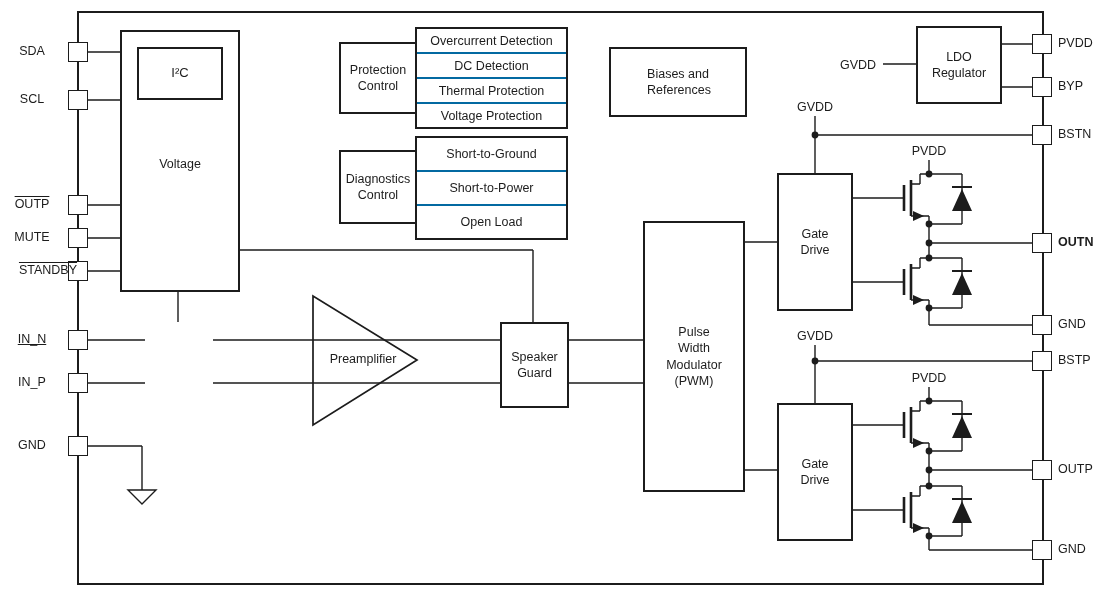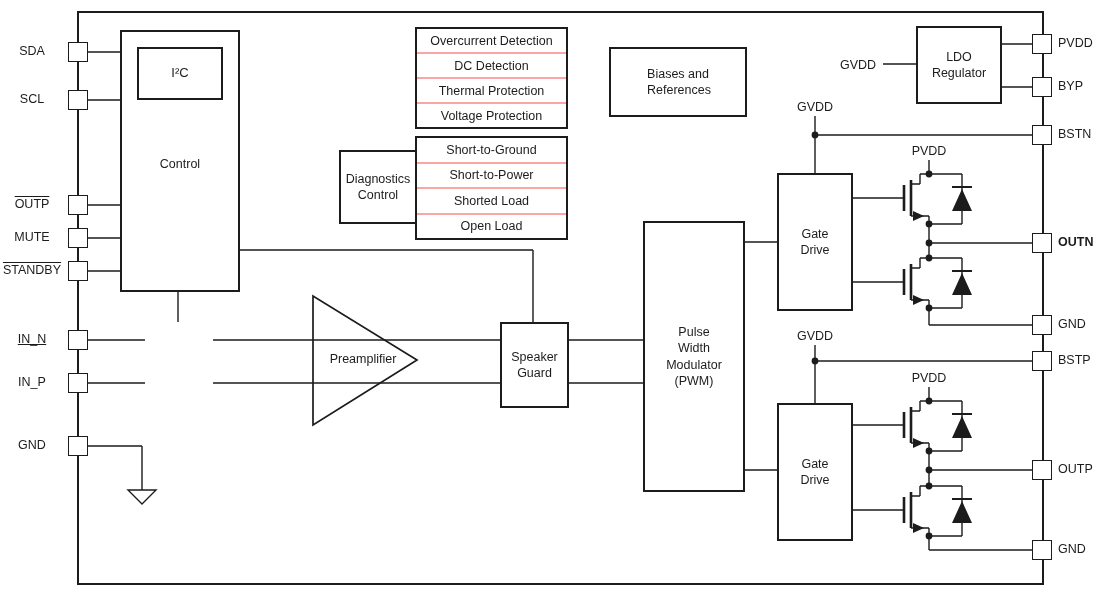--- a/index.html
+++ b/index.html
@@ -12,21 +12,21 @@
     border:2.5px solid #1c1c1c;box-sizing:border-box;z-index:0;background:#fff;}
   .blk{position:absolute;z-index:2;background:#fff;border:2px solid #1c1c1c;
     display:flex;align-items:center;justify-content:center;text-align:center;
     font-size:12.5px;line-height:1.3;box-sizing:border-box;}
   .blk.thick{border-width:2.5px;}
   .lbl{display:inline-block;}
   .stack{position:absolute;z-index:2;background:#fff;border:2px solid #1c1c1c;
     display:flex;flex-direction:column;box-sizing:border-box;}
   .stack .row{flex:1;display:flex;align-items:center;justify-content:center;
     font-size:12.5px;}
-  .stack .row + .row{border-top:2px solid #fca5a5;}
+  .stack .row + .row{border-top:2px solid #0369a1;}
   .pin{position:absolute;z-index:3;width:20px;height:20px;
     border:1.7px solid #1c1c1c;background:#fff;box-sizing:border-box;}
   .plabel{position:absolute;z-index:3;font-size:12.5px;white-space:nowrap;}
   .plabel.l{left:0;width:64px;text-align:center;}
   .plabel.r{left:1058px;text-align:left;}
   .net{position:absolute;z-index:2;font-size:12.5px;white-space:nowrap;
     transform:translateX(-50%);background:#fff;padding:0 2px;}
   .free{position:absolute;z-index:2;font-size:12.5px;text-align:center;}
   .ovl{text-decoration:overline;}
 </style>
@@ -95,43 +95,45 @@
       <circle cx="929" cy="308" r="3.4"></circle>
       <circle cx="929" cy="401" r="3.4"></circle>
         <circle cx="929" cy="451" r="3.4"></circle>
       <circle cx="929" cy="470" r="3.4"></circle>
         <circle cx="929" cy="486" r="3.4"></circle>
       <circle cx="929" cy="536" r="3.4"></circle>
     </g>
   </svg>
 
   <div class="blk thick" style="left:120px;top:30px;width:120px;height:262px;align-items:flex-start;">
-    <span class="lbl" style="margin-top:124px;">Control</span>
+    <span class="lbl" style="margin-top:124px;">Voltage</span>
   </div>
 
   <div class="blk" style="left:137px;top:47px;width:86px;height:53px;font-size:13px;">
     <span class="lbl">I²C</span>
   </div>
 
+  <div class="blk" style="left:339px;top:42px;width:78px;height:72px;">
+    <span class="lbl" style="max-width:66px;">Protection Control</span>
+  </div>
 
   <div class="stack" style="left:415px;top:27px;width:153px;height:102px;text-align:center;">
     <div class="row">Overcurrent Detection</div>
     <div class="row">DC Detection</div>
     <div class="row">Thermal Protection</div>
     <div class="row">Voltage Protection</div>
   </div>
 
   <div class="blk" style="left:339px;top:150px;width:78px;height:74px;">
     <span class="lbl" style="max-width:74px;">Diagnostics Control</span>
   </div>
 
   <div class="stack" style="left:415px;top:136px;width:153px;height:104px;">
     <div class="row">Short-to-Ground</div>
     <div class="row">Short-to-Power</div>
-    <div class="row">Shorted Load</div>
     <div class="row">Open Load</div>
   </div>
 
   <div class="blk" style="left:609px;top:47px;width:138px;height:70px;">
     <span class="lbl" style="max-width:62px;">Biases and References</span>
   </div>
 
   <div class="blk" style="left:916px;top:26px;width:86px;height:78px;">
     <span class="lbl" style="max-width:62px;">LDO Regulator</span>
   </div>
@@ -167,21 +169,21 @@
   <div class="pin" style="left:68px;top:228px;"></div>
   <div class="pin" style="left:68px;top:261px;"></div>
   <div class="pin" style="left:68px;top:330px;"></div>
   <div class="pin" style="left:68px;top:373px;"></div>
   <div class="pin" style="left:68px;top:436px;"></div>
 
   <div class="plabel l" style="top:44px;">SDA</div>
   <div class="plabel l" style="top:92px;">SCL</div>
   <div class="plabel l ovl" style="top:197px;">OUTP</div>
   <div class="plabel l" style="top:230px;">MUTE</div>
-  <div class="plabel l ovl" style="top:263px;">STANDBY</div>
+  <div class="plabel l ovl" style="top:263px;padding-left:16px;">STANDBY</div>
   <div class="plabel l" style="top:332px;text-decoration:underline;">IN_N</div>
   <div class="plabel l" style="top:375px;">IN_P</div>
   <div class="plabel l" style="top:438px;">GND</div>
 
   <div class="pin" style="left:1032px;top:34px;"></div>
   <div class="pin" style="left:1032px;top:77px;"></div>
   <div class="pin" style="left:1032px;top:125px;"></div>
   <div class="pin" style="left:1032px;top:233px;"></div>
   <div class="pin" style="left:1032px;top:315px;"></div>
   <div class="pin" style="left:1032px;top:351px;"></div>

